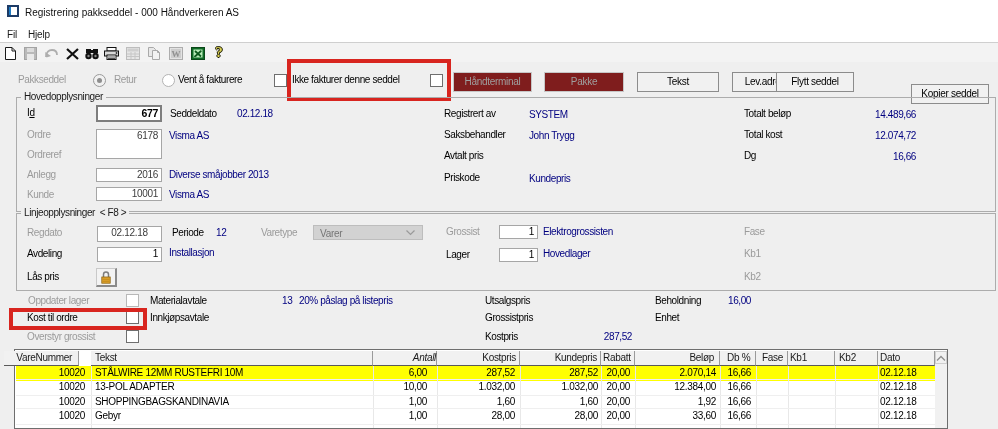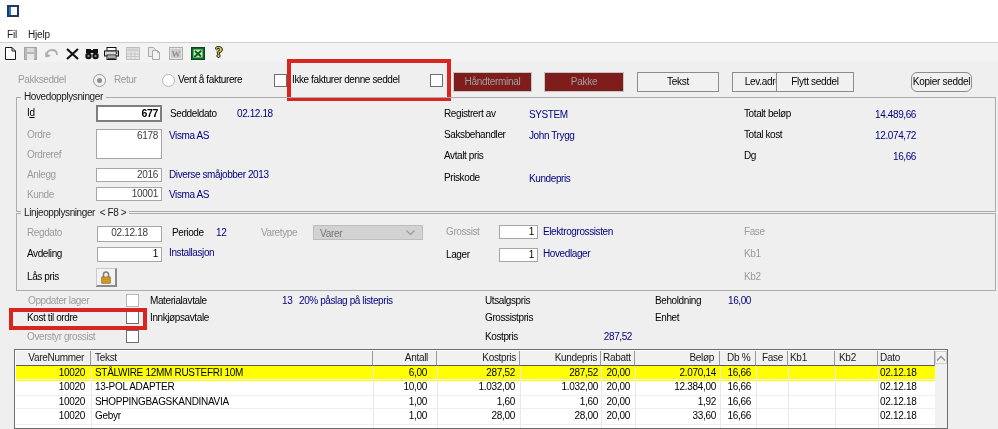--- a/index.html
+++ b/index.html
@@ -25,20 +25,21 @@
          border-right:1px solid #9a9a9a;height:15px;background:#f1f1f1;letter-spacing:-0.3px;}
   .tcell{position:absolute;font-size:10px;color:#000;line-height:14px;box-sizing:border-box;height:15px;letter-spacing:-0.3px;}
 </style>
 </head>
 <body>
 <div id="win">
 
   <div class="abs" style="left:0;top:0;width:998px;height:21px;background:#fff;"></div>
   <div class="abs" style="left:7px;top:5px;width:12px;height:12px;border:2px solid #1d3b66;background:#fff;box-sizing:border-box;"></div>
   <div class="abs" style="left:9px;top:7px;width:2px;height:8px;background:#1e7ac2;"></div>
+  <div class="abs" style="left:25px;top:7px;font-size:10px;color:#111;">Registrering pakkseddel - 000 Håndverkeren AS</div>
 
   <div class="abs" style="left:0;top:21px;width:998px;height:21px;background:#fff;"></div>
   <div class="abs" style="left:7px;top:29px;font-size:10px;color:#1a1a1a;letter-spacing:-0.2px;">Fil</div>
   <div class="abs" style="left:28px;top:29px;font-size:10px;color:#1a1a1a;letter-spacing:-0.2px;">Hjelp</div>
   <div class="abs" style="left:0;top:42px;width:998px;height:1px;background:#cfcfcf;"></div>
 
   <div class="abs" style="left:0;top:43px;width:998px;height:19px;background:#f3f3f3;"></div>
 
   <div id="icons">
   <svg class="abs" style="left:5px;top:47px;" width="11" height="13" viewBox="0 0 11 13">
@@ -111,21 +112,21 @@
   <div class="cb" style="left:274px;top:74px;"></div>
   <div class="lbl" style="left:292px;top:75px;">Ikke fakturer denne seddel</div>
   <div class="cb" style="left:430px;top:74px;"></div>
   <div class="redbox" style="left:287px;top:59px;width:164px;height:42px;"></div>
 
   <div class="btn dis" style="left:453px;top:72px;width:79px;">Håndterminal</div>
   <div class="btn dis" style="left:544px;top:72px;width:80px;">Pakke</div>
   <div class="btn" style="left:637px;top:72px;width:82px;">Tekst</div>
   <div class="btn" style="left:732px;top:72px;width:76px;">Lev.adresse</div>
   <div class="btn" style="left:776px;top:72px;width:78px;">Flytt seddel</div>
-  <div class="btn" style="left:911px;top:72px;width:61px;border-radius:6px;">Kopier seddel</div>
+  <div class="btn" style="left:911px;top:84px;width:78px;">Kopier seddel</div>
 
   <div class="grp" style="left:16px;top:97px;width:980px;height:115px;"></div>
   <div class="grplbl" style="left:21px;top:92px;">Hovedopplysninger</div>
 
   <div class="lbl" style="left:27px;top:108px;">I<span style="text-decoration:underline">d</span></div>
   <div class="inp" style="left:96px;top:105px;width:66px;height:17px;border:2px solid #7e7e7e;font-weight:bold;font-size:10.5px;line-height:13px;padding-right:2px;color:#000;">677</div>
   <div class="lbl" style="left:170px;top:109px;">Seddeldato</div>
   <div class="lbl navy" style="left:237px;top:109px;">02.12.18</div>
 
   <div class="lbl gray" style="left:27px;top:130px;">Ordre</div>
@@ -212,23 +213,23 @@
 
   <div class="lbl gray" style="left:27px;top:332px;">Overstyr grossist</div>
   <div class="cb" style="left:126px;top:330px;"></div>
   <div class="lbl" style="left:485px;top:332px;">Kostpris</div>
   <div class="lbl navy" style="left:560px;top:332px;width:72px;text-align:right;">287,52</div>
 
   <div class="redbox" style="left:9px;top:308px;width:138px;height:22px;"></div>
 
   <div id="tbl" class="abs" style="left:14px;top:349px;width:934px;height:80px;border:1px solid #6e6e6e;box-sizing:border-box;background:#fff;"></div>
   <div id="tcells">
-  <div class="hcell" style="left:16px;top:350.5px;width:75px;text-align:right;padding-right:6px;border-bottom:1px solid #5a5a5a;">VareNummer</div>
+  <div class="hcell" style="left:4px;top:350.5px;width:75px;text-align:right;padding-right:6px;border-bottom:1px solid #5a5a5a;">VareNummer</div>
   <div class="hcell" style="left:91px;top:350.5px;width:282px;text-align:left;padding-left:4px;border-bottom:1px solid #5a5a5a;">Tekst</div>
-  <div class="hcell" style="left:373px;top:350.5px;width:64px;text-align:right;padding-right:8px;border-bottom:1px solid #5a5a5a;">Antall</div>
+  <div class="hcell" style="left:373px;top:350.5px;width:64px;text-align:right;padding-right:0;border-bottom:1px solid #5a5a5a;font-style:italic;">Antall</div>
   <div class="hcell" style="left:437px;top:350.5px;width:83px;text-align:right;padding-right:3px;border-bottom:1px solid #5a5a5a;">Kostpris</div>
   <div class="hcell" style="left:520px;top:350.5px;width:81px;text-align:right;padding-right:3px;border-bottom:1px solid #5a5a5a;">Kundepris</div>
   <div class="hcell" style="left:601px;top:350.5px;width:34px;text-align:left;padding-left:2px;border-bottom:1px solid #5a5a5a;">Rabatt</div>
   <div class="hcell" style="left:635px;top:350.5px;width:85px;text-align:right;padding-right:5px;border-bottom:1px solid #5a5a5a;">Beløp</div>
   <div class="hcell" style="left:720px;top:350.5px;width:36px;text-align:left;padding-left:7px;border-bottom:1px solid #5a5a5a;">Db %</div>
   <div class="hcell" style="left:756px;top:350.5px;width:32px;text-align:left;padding-left:6px;border-bottom:1px solid #5a5a5a;">Fase</div>
   <div class="hcell" style="left:788px;top:350.5px;width:47px;text-align:left;padding-left:2px;border-bottom:1px solid #5a5a5a;">Kb1</div>
   <div class="hcell" style="left:835px;top:350.5px;width:43px;text-align:left;padding-left:4px;border-bottom:1px solid #5a5a5a;">Kb2</div>
   <div class="hcell" style="left:878px;top:350.5px;width:57px;text-align:left;padding-left:2px;border-bottom:1px solid #5a5a5a;">Dato</div>
   <div class="abs" style="left:935px;top:351px;width:12px;height:77px;background:#f1f1f1;"></div>

